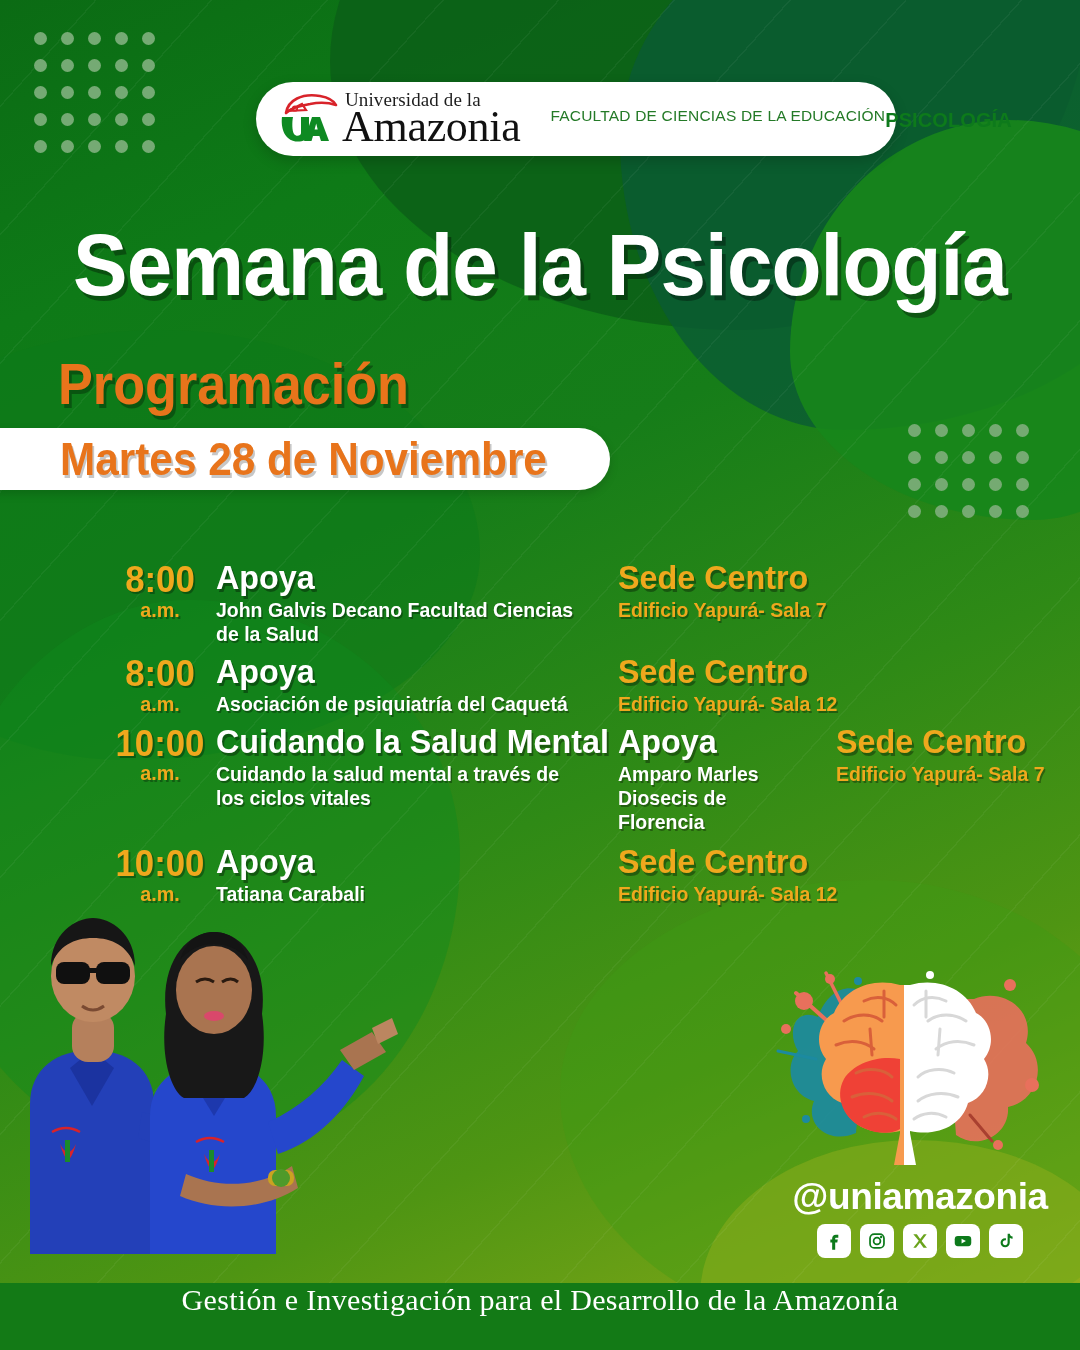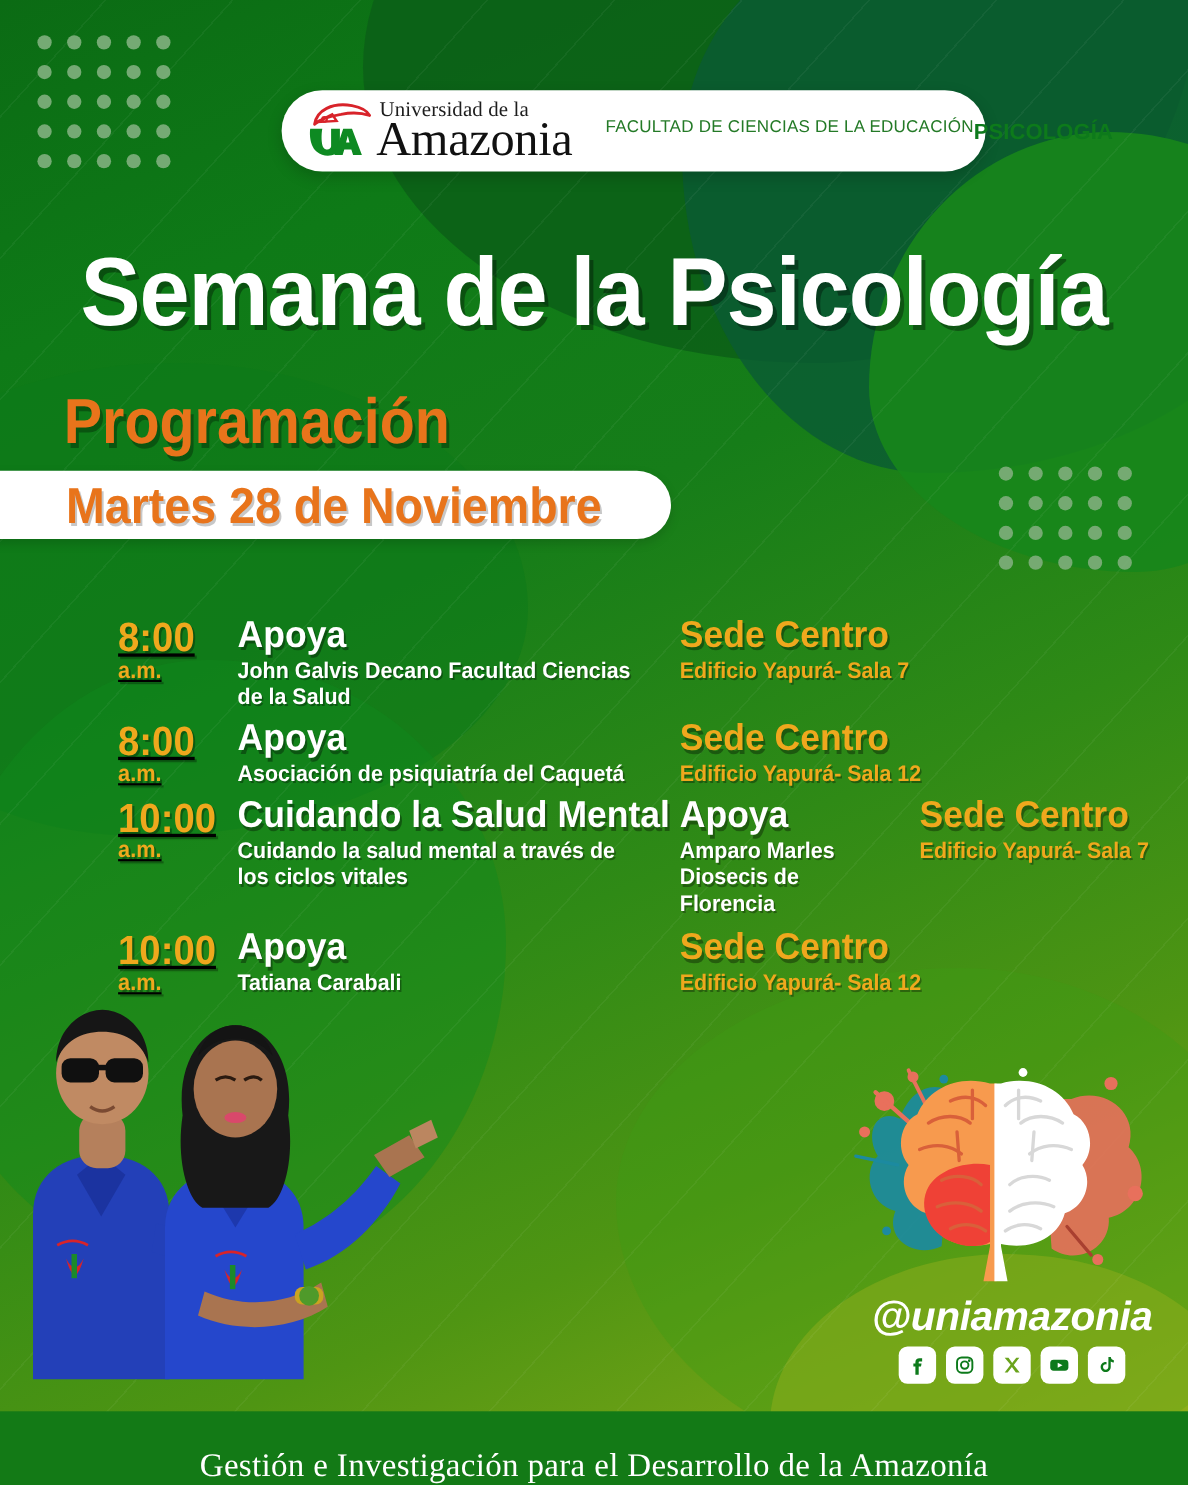--- a/index.html
+++ b/index.html
@@ -193,21 +193,21 @@
     width:948px;
     z-index:5;
   }
   .sched-row {
     display:grid;
     grid-template-columns:112px 402px 218px 216px;
     margin-bottom:8px;
   }
   .sched-row:nth-child(3) { margin-bottom:10px; }
 
-  .col-time { padding-top:2px;text-decoration:underline; }
+  .col-time { text-align:center; padding-top:2px; }
   .time-main {
     font-family:"Liberation Sans Narrow","Liberation Sans",sans-serif;
     font-weight:bold; font-size:37px; line-height:.96;
     color:#EFA81D;
     transform:scaleX(.94);
     text-shadow:2px 2px 0 rgba(0,0,0,.3);
   }
   .time-ampm {
     font-family:"Liberation Sans Narrow","Liberation Sans",sans-serif;
     font-weight:bold; font-size:21px; line-height:1;
@@ -283,41 +283,41 @@
   
   #brain-art { position:absolute; left:760px; top:955px; width:290px; height:210px; z-index:4; }
 
   
   #social-block {
     position:absolute; top:1176px; left:770px; width:300px;
     text-align:center; z-index:6;
   }
   #social-handle {
     font-family:"Liberation Sans Narrow","Liberation Sans",sans-serif;
-    font-weight:bold; font-style:italic;
+    font-weight:bold; 
     font-size:37px; color:#ffffff; letter-spacing:-.4px;
   }
   #social-icons {
     margin-top:6px;
     display:flex; justify-content:center; gap:9px;
   }
   .social-icon {
     width:34px; height:34px;
     background:#ffffff;
     border-radius:8px;
     display:flex; align-items:center; justify-content:center;
   }
   .social-icon svg { display:block; }
 
   
   #footer-bar {
     position:absolute; left:0; bottom:0;
     width:1080px; height:67px;
     background:#137a16;
-    display:flex; align-items:flex-end; justify-content:center;
+    display:flex; align-items:flex-start; justify-content:center;
     z-index:7;
   }
   #footer-text {
     font-family:"Liberation Serif", serif;
     font-size:30px; color:#ffffff; letter-spacing:.3px;
   }
 </style>
 </head>
 <body>
 

